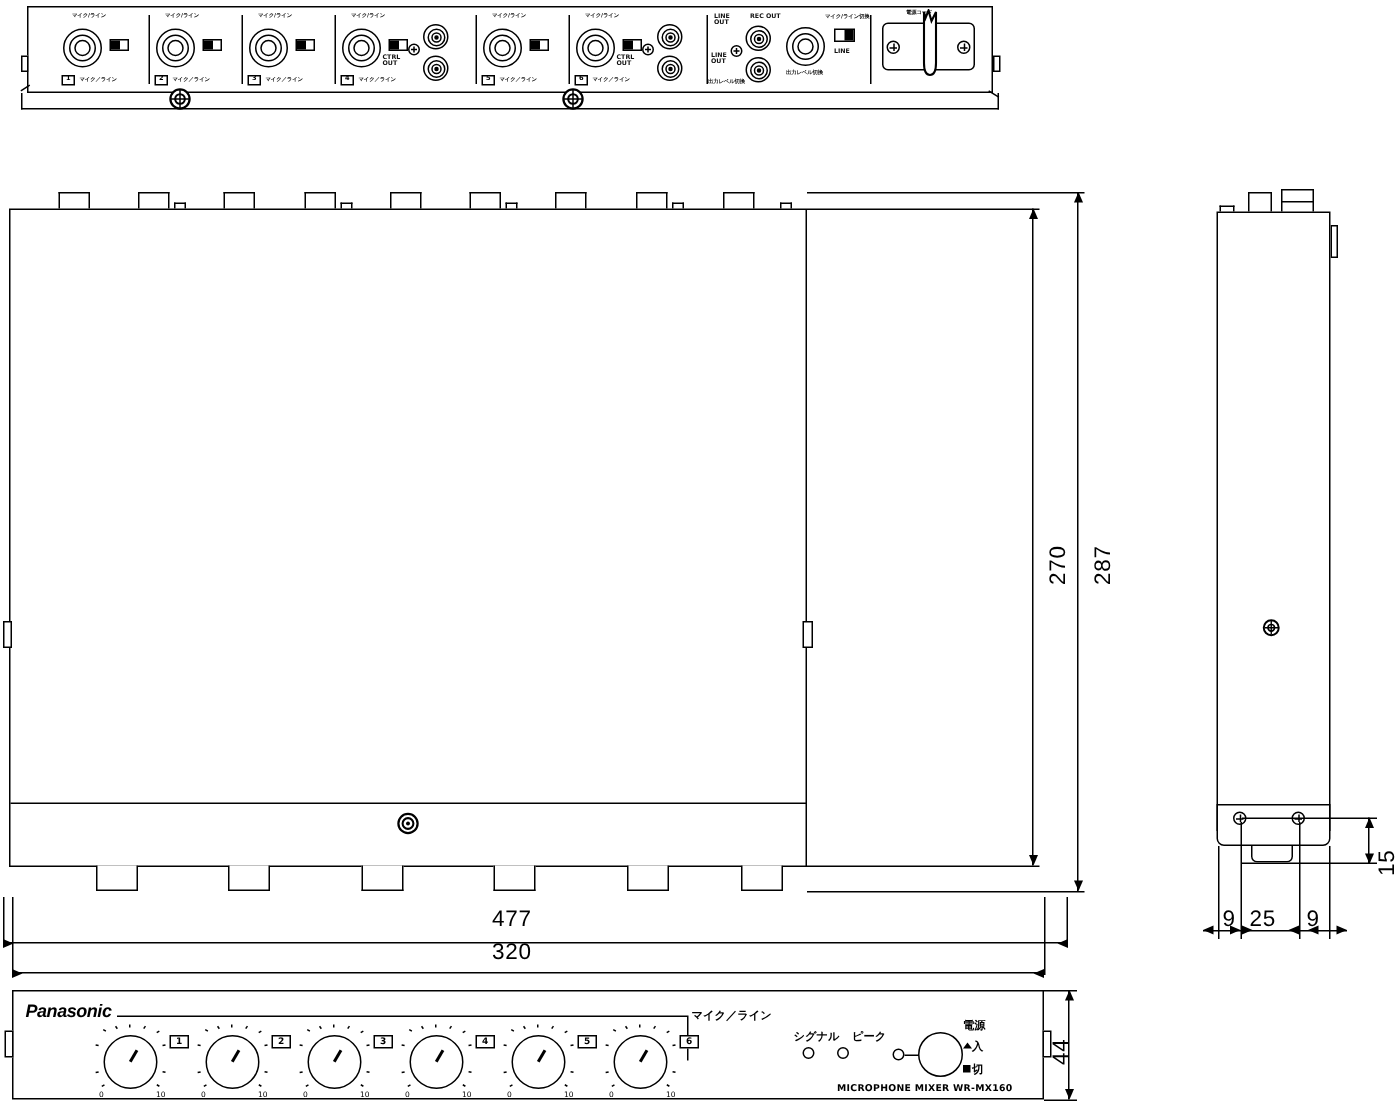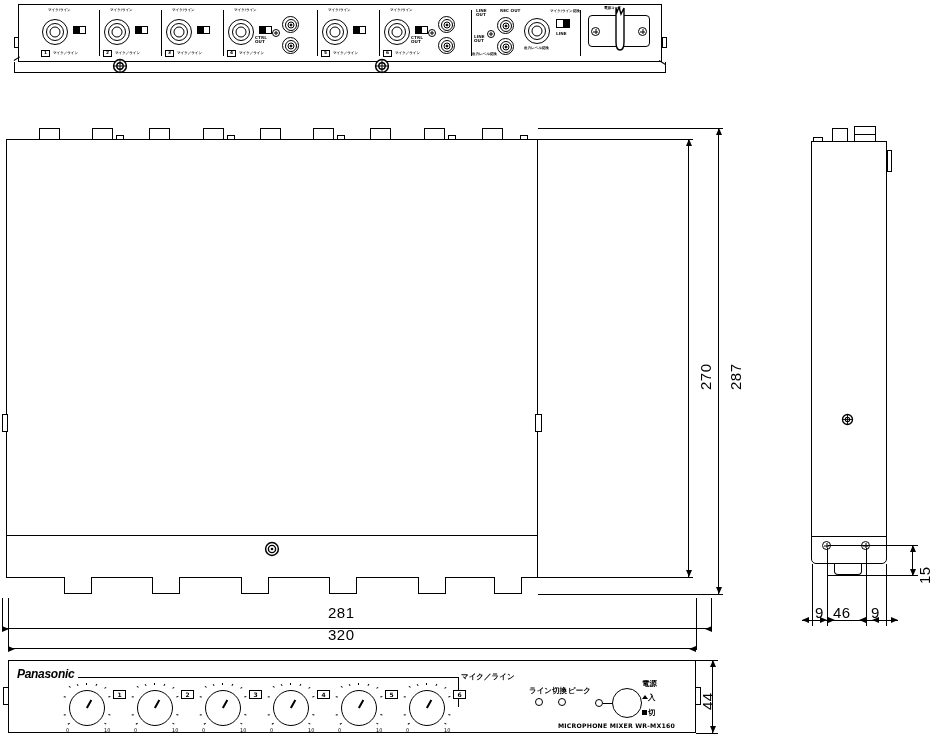--- a/index.html
+++ b/index.html
@@ -340,29 +340,29 @@
   <div class="arrowR" style="left:12px;top:489px;"></div>
   <div class="arrowR" style="left:20px;top:489px;"></div>
   <div class="arrowL" style="left:51px;top:489px;"></div>
   <div class="arrowL" style="left:64px;top:489px;"></div>
   <div class="arrowL" style="left:-6px;top:489px;"></div>
   <div class="arrowR" style="left:83px;top:489px;"></div>
 </div>
 
 <div class="dimtxt v" style="left:916px;top:584px;">15</div>
 <div class="dimtxt" style="left:815px;top:604px;">9</div>
-<div class="dimtxt" style="left:833px;top:604px;">46</div>
+<div class="dimtxt" style="left:833px;top:604px;">25</div>
 <div class="dimtxt" style="left:871px;top:604px;">9</div>
 
 <div class="abs" style="left:2px;top:622px;width:712px;">
   <div class="ln" style="left:0;top:6px;width:710px;height:1.2px;"></div>
   <div class="arrowR" style="left:0px;top:3.5px;"></div>
   <div class="arrowL" style="left:703px;top:3.5px;"></div>
 </div>
-<div class="dimtxt" style="left:328px;top:604px;">281</div>
+<div class="dimtxt" style="left:328px;top:604px;">477</div>
 
 <div class="abs" style="left:8px;top:642px;width:690px;">
   <div class="ln" style="left:0;top:6px;width:688px;height:1.2px;"></div>
   <div class="arrowR" style="left:0px;top:3.5px;"></div>
   <div class="arrowL" style="left:681px;top:3.5px;"></div>
 </div>
 <div class="dimtxt" style="left:328px;top:626px;">320</div>
 
 <div class="ln" style="left:2px;top:598px;width:1px;height:32px;"></div>
 <div class="ln" style="left:711px;top:598px;width:1px;height:32px;"></div>
@@ -495,21 +495,21 @@
     <div class="tick" style="left:46px;top:28px;transform:rotate(100deg);"></div>
     <div class="tick" style="left:42px;top:37px;transform:rotate(120deg);"></div>
     <div class="tick" style="left:1px;top:10px;transform:rotate(-80deg);"></div>
     <div class="tick" style="left:1px;top:28px;transform:rotate(-100deg);"></div>
     <div class="tick" style="left:5px;top:37px;transform:rotate(-120deg);"></div>
     <div class="tiny" style="left:3px;top:41px;">0</div>
     <div class="tiny" style="left:41px;top:41px;">10</div>
     <div class="numbox" style="left:50px;top:4px;width:13px;height:9px;font-size:6px;">6</div>
   </div>
 
-  <div class="jp" style="left:521px;top:26px;">ライン切換</div>
+  <div class="jp" style="left:521px;top:26px;">シグナル</div>
   <div class="jp" style="left:560px;top:26px;">ピーク</div>
   <div class="led" style="left:527px;top:38px;width:8px;height:8px;"></div>
   <div class="led" style="left:550px;top:38px;width:8px;height:8px;"></div>
 
   <div class="jp" style="left:634px;top:19px;">電源</div>
   <div class="led" style="left:587px;top:39px;width:8px;height:8px;"></div>
   <div class="ln" style="left:595px;top:43px;width:12px;height:1.1px;"></div>
   <div class="knob" style="left:604px;top:28px;width:30px;height:30px;"></div>
   <div class="jp" style="left:640px;top:33px;">入</div>
   <div class="jp" style="left:640px;top:48px;">切</div>

